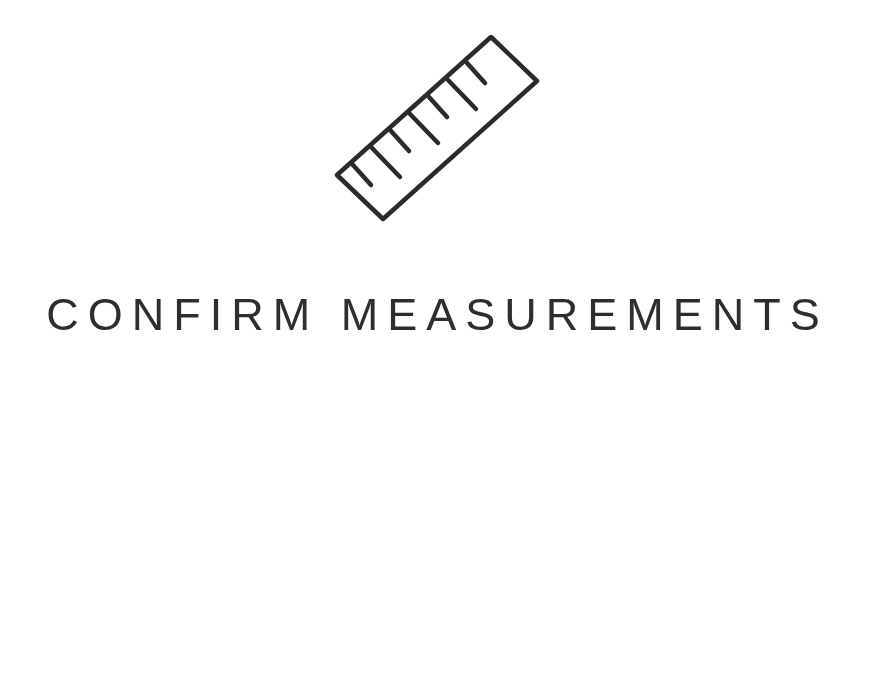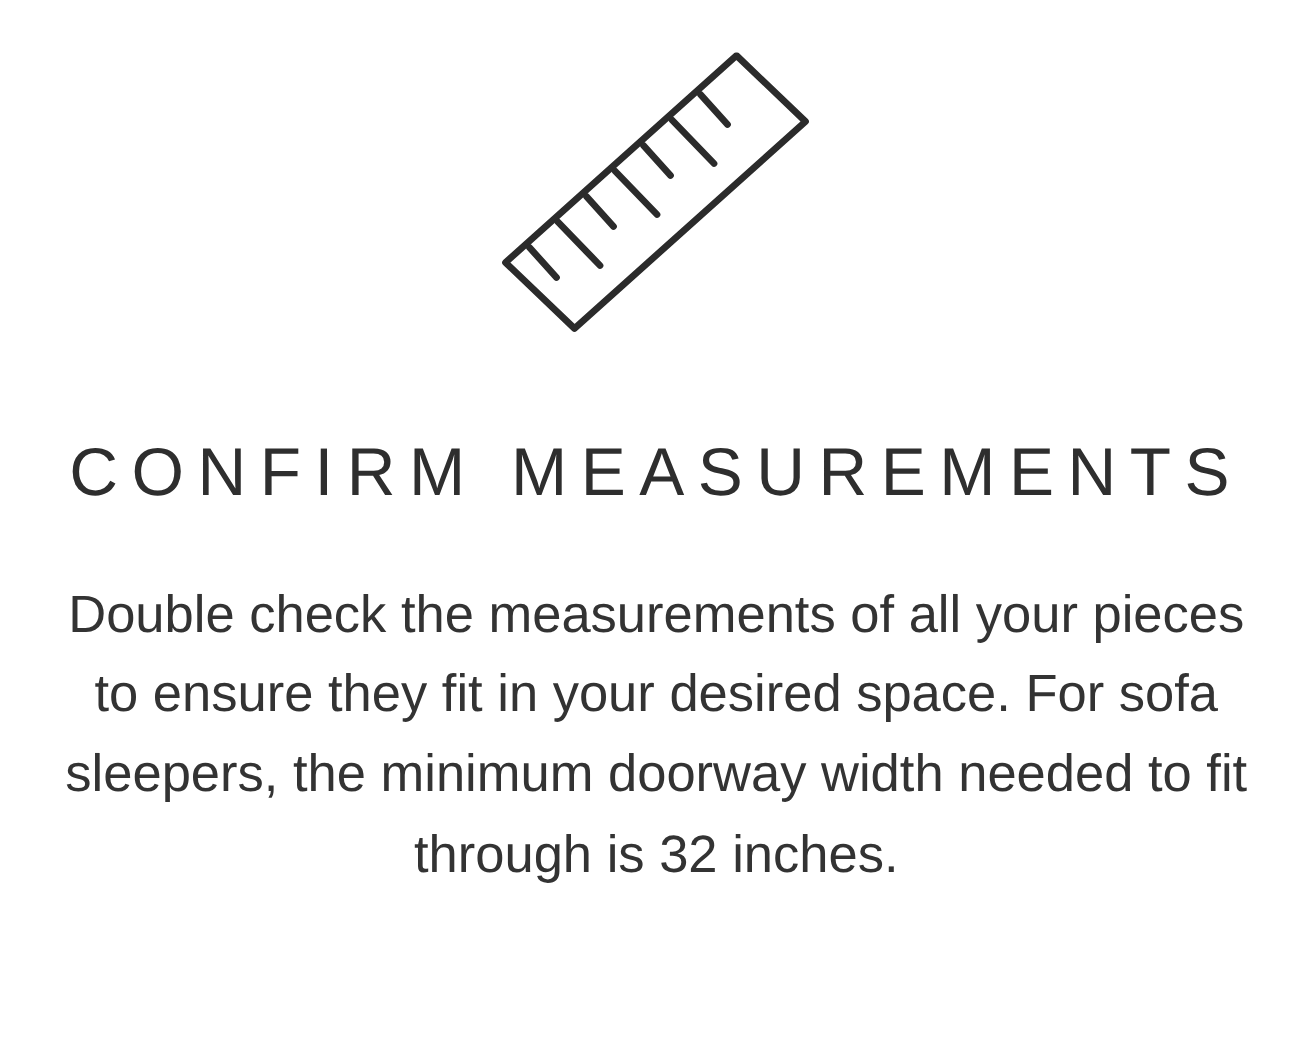--- a/index.html
+++ b/index.html
@@ -72,15 +72,14 @@
         <path d="M87 85 L115 114" transform="translate(0,-6)"></path>
         <path d="M106 68 L124 88" transform="translate(0,-6)"></path>
         <path d="M125 51 L153 80" transform="translate(0,-6)"></path>
         <path d="M144 34 L162 54" transform="translate(0,-6)"></path>
       </g>
     </svg>
   </div>
 
   <div class="headline">CONFIRM MEASUREMENTS</div>
 
-  <div class="body-copy">Double check the measurements of all your pieces to ensure they fit in your desired space. For sofa sleepers, the minimum doorway width needed to fit through is 32 inches.</div>
 
 </div>
 
 </body></html>

